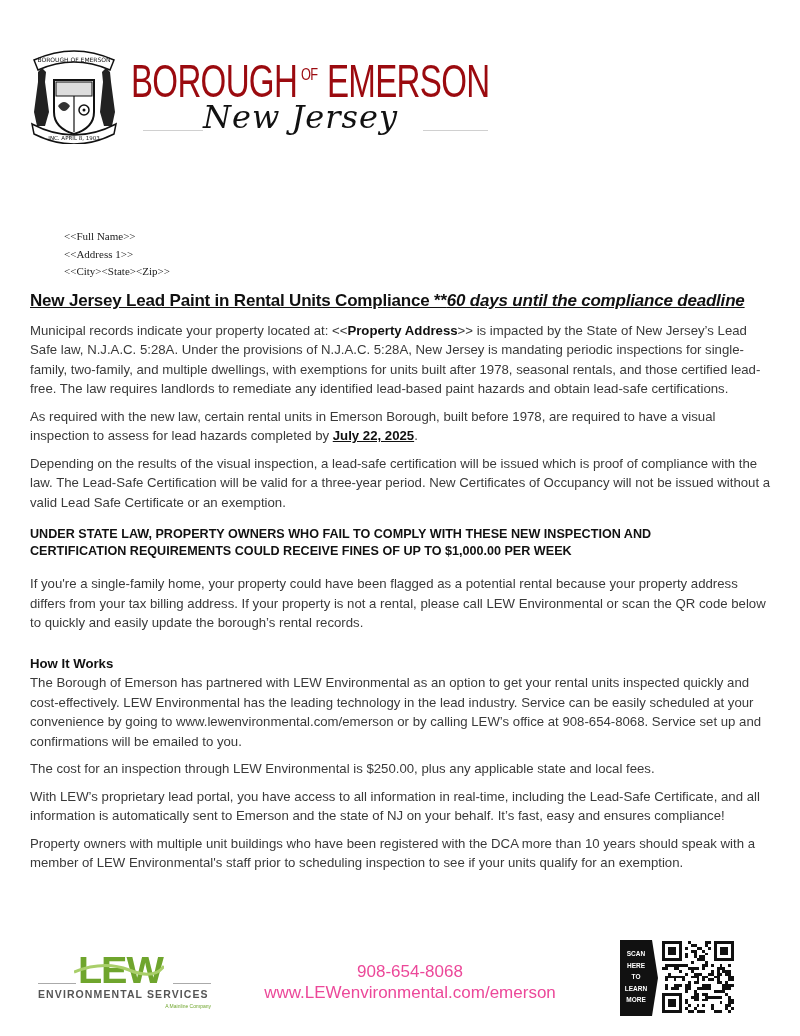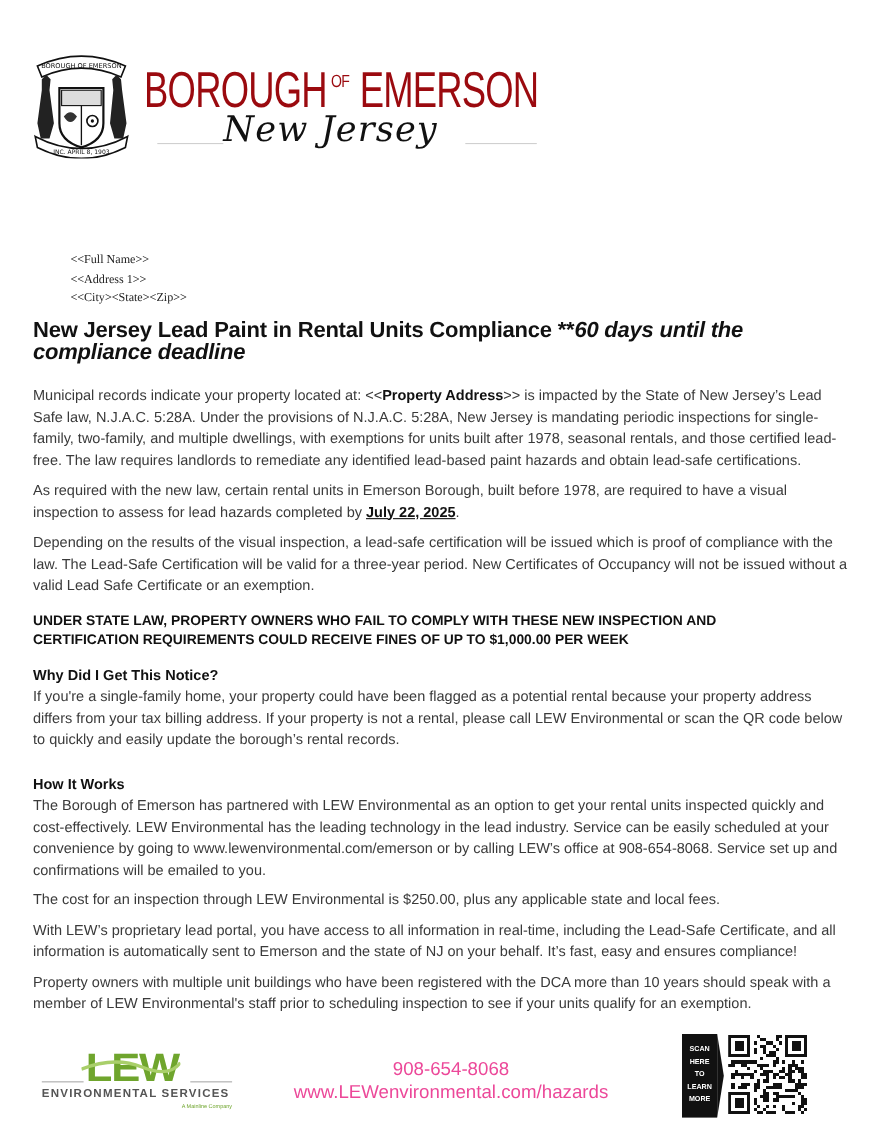--- a/index.html
+++ b/index.html
@@ -20,21 +20,21 @@
   .brand-script { position: absolute; left: 175px; top: 52px; font-family: "DejaVu Serif", serif;
                   font-style: italic; font-size: 32px; color: #111; letter-spacing: 1px; white-space: nowrap; }
   .brand-rule { position: absolute; top: 84px; height: 1px; background: #d0d0d0; }
 
   
   .address { position: absolute; left: 64px; top: 228px; font-size: 11px; line-height: 17.5px; color: #222; font-family: Liberation Serif, serif; }
 
   
   .content { position: absolute; left: 30px; top: 291px; width: 742px; font-size: 13.2px;
              line-height: 19.5px; color: #3a3a3a; }
-  .title { font-size: 20px; font-weight: bold; color: #111; margin: 0 0 20px 0; letter-spacing: -0.2px; }
+  .title { font-size: 17px; font-weight: bold; color: #111; margin: 0 0 10px 0; letter-spacing: -0.2px; text-decoration: underline; }
   .title .em { font-style: italic; }
   p { margin: 0 0 8px 0; }
   .b { font-weight: bold; color: #111; }
   .u { text-decoration: underline; text-align: right; }
   .warning { text-align: left; font-weight: bold; color: #111; font-size: 12.6px; line-height: 17px;
              margin: 14px 0 14px 0; }
   .section-heading { font-weight: bold; color: #111; margin: 0; }
   .gap { height: 13px; }
 
   
@@ -113,21 +113,20 @@
     <span>As required with the new law, certain rental units in Emerson Borough, built before 1978, are required to have a visual inspection to assess for lead hazards completed by </span><span class="b u">July 22, 2025</span><span>.</span>
   </p>
 
   <p>Depending on the results of the visual inspection, a lead-safe certification will be issued which is proof of compliance with the law. The Lead-Safe Certification will be valid for a three-year period. New Certificates of Occupancy will not be issued without a valid Lead Safe Certificate or an exemption.</p>
 
   <div class="warning">
     <div>UNDER STATE LAW, PROPERTY OWNERS WHO FAIL TO COMPLY WITH THESE NEW INSPECTION AND</div>
     <div>CERTIFICATION REQUIREMENTS COULD RECEIVE FINES OF UP TO $1,000.00 PER WEEK</div>
   </div>
 
-  <div class="section-heading">Why Did I Get This Notice?</div>
   <p>If you're a single-family home, your property could have been flagged as a potential rental because your property address differs from your tax billing address. If your property is not a rental, please call LEW Environmental or scan the QR code below to quickly and easily update the borough’s rental records.</p>
   <div class="gap"></div>
 
   <div class="section-heading">How It Works</div>
   <p>The Borough of Emerson has partnered with LEW Environmental as an option to get your rental units inspected quickly and cost-effectively. LEW Environmental has the leading technology in the lead industry. Service can be easily scheduled at your convenience by going to www.lewenvironmental.com/emerson or by calling LEW’s office at 908-654-8068. Service set up and confirmations will be emailed to you.</p>
   <p>The cost for an inspection through LEW Environmental is $250.00, plus any applicable state and local fees.</p>
   <p>With LEW’s proprietary lead portal, you have access to all information in real-time, including the Lead-Safe Certificate, and all information is automatically sent to Emerson and the state of NJ on your behalf. It’s fast, easy and ensures compliance!</p>
   <p>Property owners with multiple unit buildings who have been registered with the DCA more than 10 years should speak with a member of LEW Environmental's staff prior to scheduling inspection to see if your units qualify for an exemption.</p>
 </div>
 
@@ -137,21 +136,21 @@
   <div class="lew-letters">LEW</div>
   <svg class="lew-swoosh" viewBox="0 0 90 18">
     <path d="M0 12 Q30 0 55 10 T90 6" fill="none" stroke="#a9cf6a" stroke-width="3"></path>
   </svg>
   <div class="lew-services">ENVIRONMENTAL SERVICES</div>
   <div class="lew-tag">A Mainline Company</div>
 </div>
 
 <div class="contact">
   <div class="phone">908-654-8068</div>
-  <div class="url">www.LEWenvironmental.com/hazards</div>
+  <div class="url">www.LEWenvironmental.com/emerson</div>
 </div>
 
 <div class="qr-block">
   <div class="scan-tag">
     <div class="scan-text">
       <div>SCAN</div>
       <div>HERE</div>
       <div>TO</div>
       <div>LEARN</div>
       <div>MORE</div>

